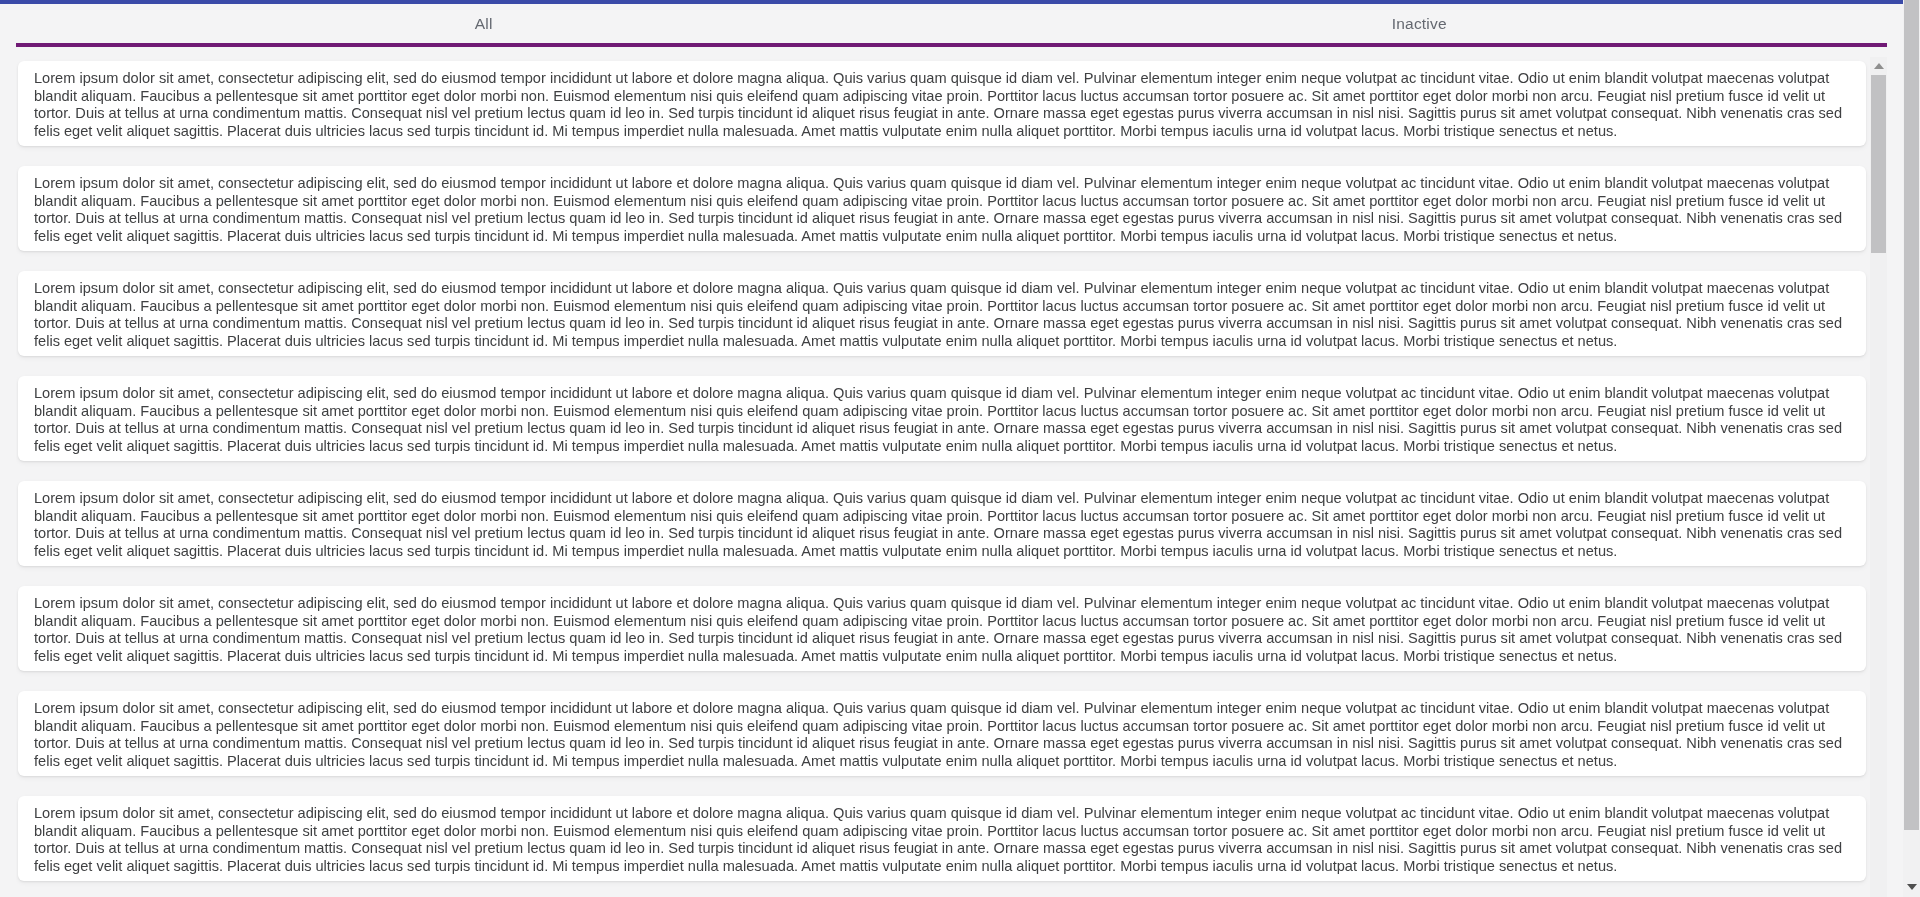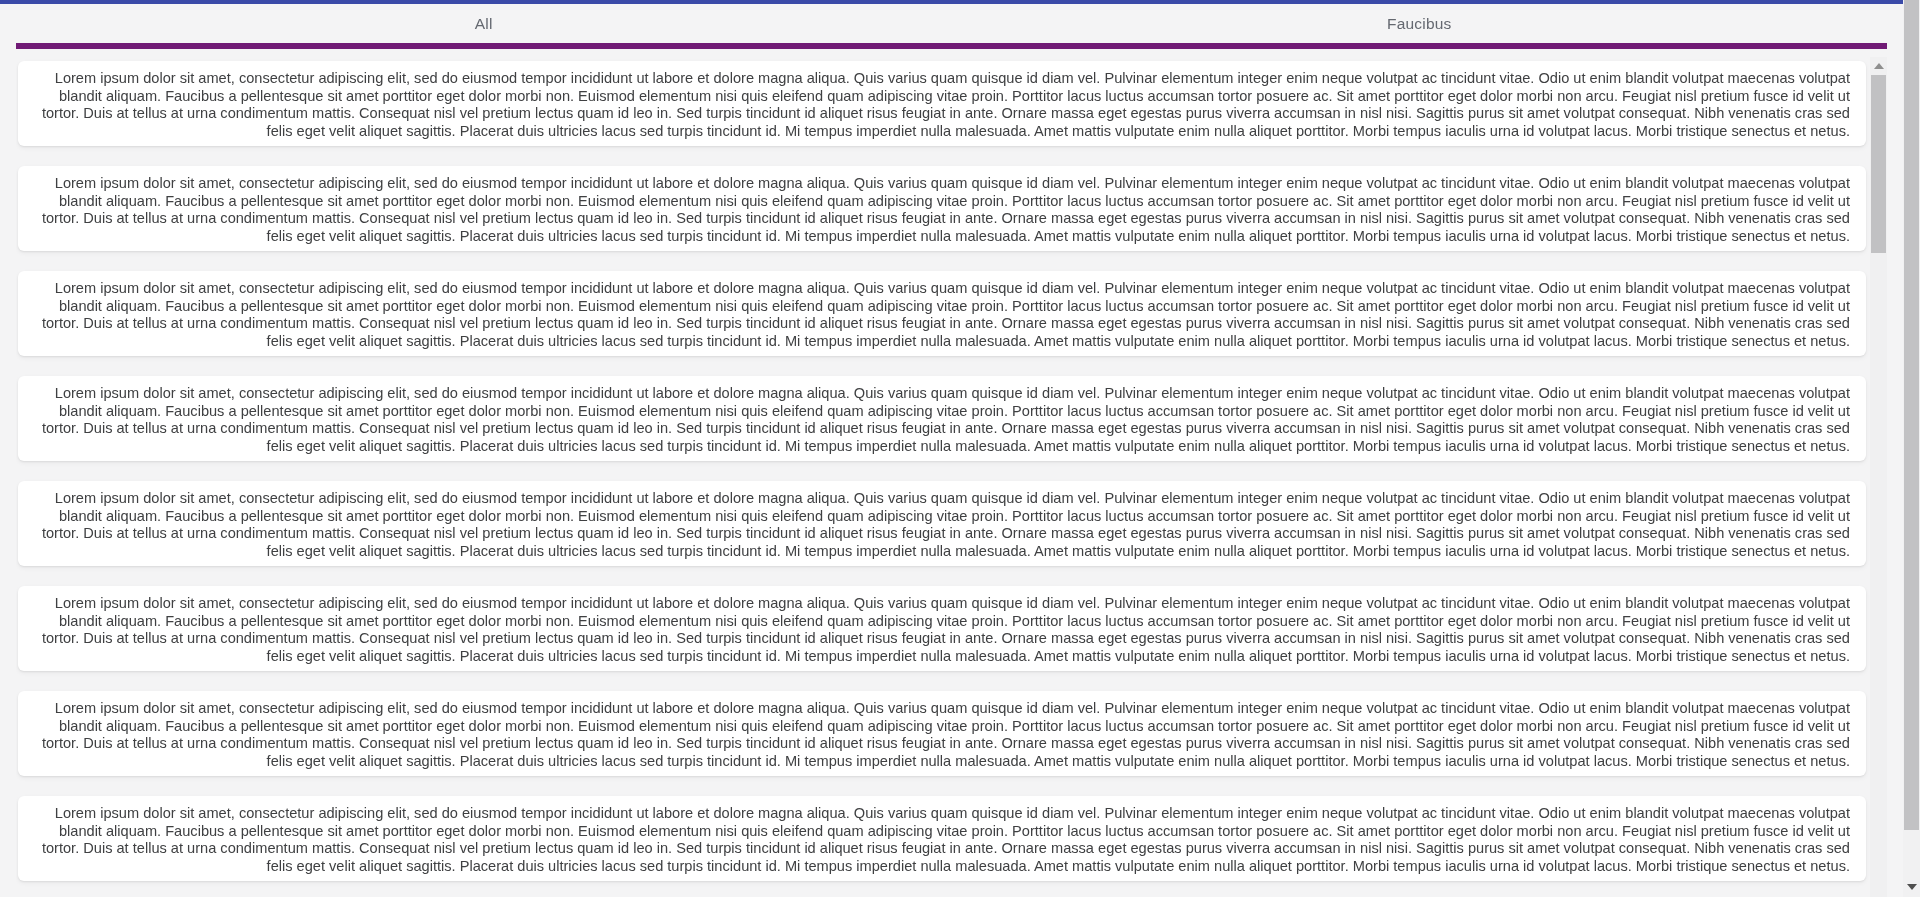--- a/index.html
+++ b/index.html
@@ -18,21 +18,21 @@
     position: absolute; top: 0; left: 0;
     width: 1903px; height: 4px;
     background: #3a4aa8;
   }
 
   
   .tabbar {
     position: absolute; top: 4px; left: 16px;
     width: 1871px; height: 39px;
     display: flex;
-    border-bottom: 6px solid #701a75;
+    border-bottom: 4px solid #701a75;
   }
   .tab {
     flex: 1 1 0;
     display: flex; align-items: center; justify-content: center;
     font-size: 15.5px;
     color: #646870;
     position: relative;
     cursor: pointer;
     letter-spacing: 0.2px;
   }
@@ -47,21 +47,20 @@
 
   
   .content {
     position: absolute; top: 43px; left: 16px; bottom: 0;
     width: 1871px;
     overflow: hidden;
   }
   .cards {
     margin-right: 19px;
     padding-top: 18px;
-    text-align: right;
   }
   .card {
     background: #ffffff;
     border-radius: 6px;
     padding: 9px 16px 6px 16px;
     margin: 0 2px 20px 2px;
     box-shadow: 0 1px 2px rgba(0,0,0,0.07), 0 2px 5px rgba(0,0,0,0.05);
   }
   .card-text {
     margin: 0;
@@ -115,21 +114,21 @@
 </head>
 <body>
 
 <div class="accent-bar"></div>
 
 <nav class="tabbar">
   <div class="tab">
     <span class="tab-label">All</span>
   </div>
   <div class="tab">
-    <span class="tab-label">Faucibus</span>
+    <span class="tab-label">Inactive</span>
   </div>
 </nav>
 
 <main class="content">
   <div class="cards">
   <article class="card">
     <p class="card-text">Lorem ipsum dolor sit amet, consectetur adipiscing elit, sed do eiusmod tempor incididunt ut labore et dolore magna aliqua. Quis varius quam quisque id diam vel. Pulvinar elementum integer enim neque volutpat ac tincidunt vitae. Odio ut enim blandit volutpat maecenas volutpat blandit aliquam. Faucibus a pellentesque sit amet porttitor eget dolor morbi non. Euismod elementum nisi quis eleifend quam adipiscing vitae proin. Porttitor lacus luctus accumsan tortor posuere ac. Sit amet porttitor eget dolor morbi non arcu. Feugiat nisl pretium fusce id velit ut tortor. Duis at tellus at urna condimentum mattis. Consequat nisl vel pretium lectus quam id leo in. Sed turpis tincidunt id aliquet risus feugiat in ante. Ornare massa eget egestas purus viverra accumsan in nisl nisi. Sagittis purus sit amet volutpat consequat. Nibh venenatis cras sed felis eget velit aliquet sagittis. Placerat duis ultricies lacus sed turpis tincidunt id. Mi tempus imperdiet nulla malesuada. Amet mattis vulputate enim nulla aliquet porttitor. Morbi tempus iaculis urna id volutpat lacus. Morbi tristique senectus et netus.</p>
   </article>
 
   <article class="card">

